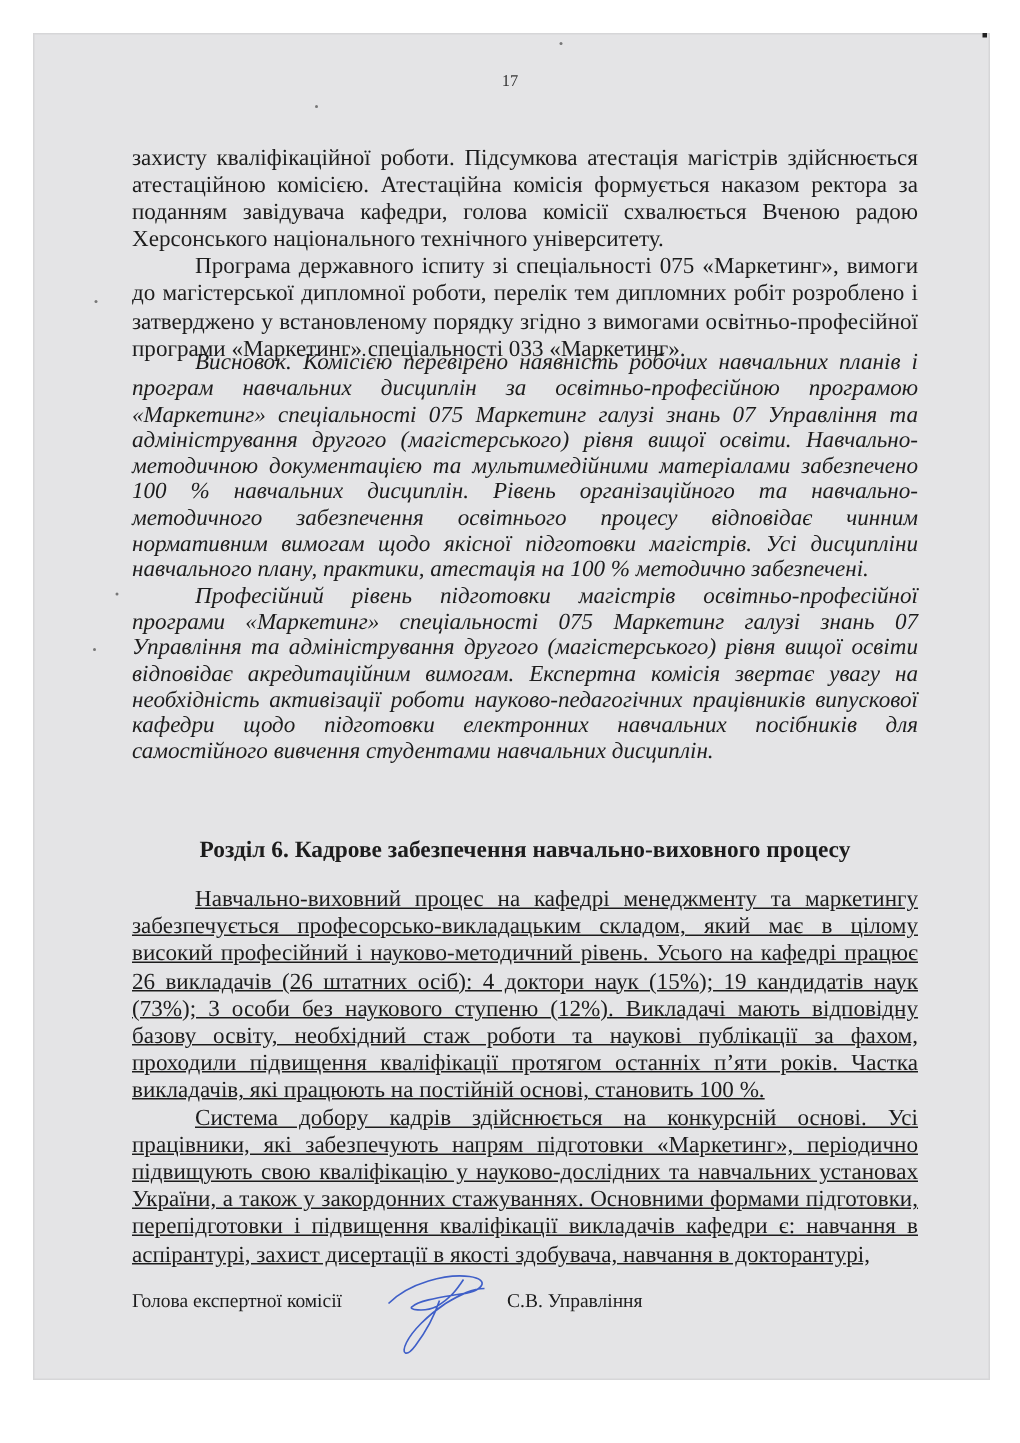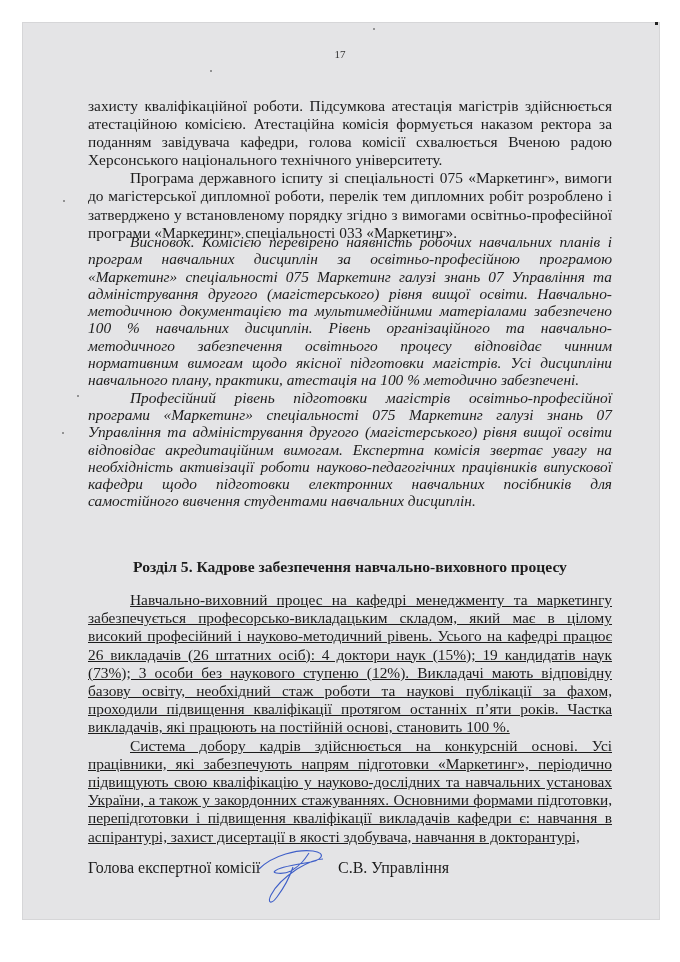--- a/index.html
+++ b/index.html
@@ -25,21 +25,21 @@
     .italic p { font-style: italic; line-height: 17.3px; }
     #block1 { top: 64px; margin-top: 33px; }
     #block2 { top: 233px; }
     #block3 { top: 591px; text-decoration: underline; }
     .heading {
       position: absolute; left: 88px; width: 524px; top: 558px; text-align: center;
       font-family: "Liberation Serif", serif; font-weight: bold; font-size: 15.6px; color: #1c1c1c;
     }
     #block3 p { line-height: 18.2px; }
     .sig-row { position: absolute; top: 859px; left: 88px; width: 524px; height: 20px;
-      font-family: "Liberation Serif", serif; font-size: 16px; color: #1c1c1c; }
+      font-family: "Liberation Serif", serif; font-size: 13px; color: #1c1c1c; }
     .sig-role { position: absolute; left: 0; top: 0; }
     .sig-name { position: absolute; left: 250px; top: 0; }
     .signature { position: absolute; left: 165px; top: -14px; width: 80px; height: 62px; }
     .speck { position: absolute; width: 2px; height: 2px; background: #777; border-radius: 1px; }
   </style>
 </head>
 <body>
 
 <div class="sheet"></div>
 <div class="corner-mark"></div>
@@ -54,21 +54,21 @@
 <div class="text regular" id="block1">
   <p>захисту кваліфікаційної роботи. Підсумкова атестація магістрів здійснюється атестаційною комісією. Атестаційна комісія формується наказом ректора за поданням завідувача кафедри, голова комісії схвалюється Вченою радою Херсонського національного технічного університету.</p>
   <p class="indent">Програма державного іспиту зі спеціальності 075 «Маркетинг», вимоги до магістерської дипломної роботи, перелік тем дипломних робіт розроблено і затверджено у встановленому порядку згідно з вимогами освітньо-професійної програми «Маркетинг» спеціальності 033 «Маркетинг».</p>
 </div>
 
 <div class="text italic" id="block2">
   <p class="indent">Висновок. Комісією перевірено наявність робочих навчальних планів і програм навчальних дисциплін за освітньо-професійною програмою «Маркетинг» спеціальності 075 Маркетинг галузі знань 07 Управління та адміністрування другого (магістерського) рівня вищої освіти. Навчально-методичною документацією та мультимедійними матеріалами забезпечено 100 % навчальних дисциплін. Рівень організаційного та навчально-методичного забезпечення освітнього процесу відповідає чинним нормативним вимогам щодо якісної підготовки магістрів. Усі дисципліни навчального плану, практики, атестація на 100 % методично забезпечені.</p>
   <p class="indent">Професійний рівень підготовки магістрів освітньо-професійної програми «Маркетинг» спеціальності 075 Маркетинг галузі знань 07 Управління та адміністрування другого (магістерського) рівня вищої освіти відповідає акредитаційним вимогам. Експертна комісія звертає увагу на необхідність активізації роботи науково-педагогічних працівників випускової кафедри щодо підготовки електронних навчальних посібників для самостійного вивчення студентами навчальних дисциплін.</p>
 </div>
 
-<div class="heading">Розділ 5. Кадрове забезпечення навчально-виховного процесу</div>
+<div class="heading">Розділ 6. Кадрове забезпечення навчально-виховного процесу</div>
 
 <div class="text regular" id="block3">
   <p class="indent">Навчально-виховний процес на кафедрі менеджменту та маркетингу забезпечується професорсько-викладацьким складом, який має в цілому високий професійний і науково-методичний рівень. Усього на кафедрі працює 26 викладачів (26 штатних осіб): 4 доктори наук (15%); 19 кандидатів наук (73%); 3 особи без наукового ступеню (12%). Викладачі мають відповідну базову освіту, необхідний стаж роботи та наукові публікації за фахом, проходили підвищення кваліфікації протягом останніх п’яти років. Частка викладачів, які працюють на постійній основі, становить 100 %.</p>
   <p class="indent">Система добору кадрів здійснюється на конкурсній основі. Усі працівники, які забезпечують напрям підготовки «Маркетинг», періодично підвищують свою кваліфікацію у науково-дослідних та навчальних установах України, а також у закордонних стажуваннях. Основними формами підготовки, перепідготовки і підвищення кваліфікації викладачів кафедри є: навчання в аспірантурі, захист дисертації в якості здобувача, навчання в докторантурі,</p>
 </div>
 
 <div class="sig-row">
   <span class="sig-role">Голова експертної комісії</span>
   <svg class="signature" viewBox="0 0 80 62">
     <path id="sigpath" fill="none" stroke-width="1.1" d="M6 24 C 20 10, 45 4, 60 6 C 74 8, 70 16, 52 18 C 40 20, 26 22, 22 26 C 18 28, 30 30, 38 26 C 48 20, 52 14, 56 8 M 40 22 C 36 34, 30 44, 24 52 C 18 60, 14 58, 18 50 C 22 42, 32 32, 44 24 C 54 18, 62 14, 70 14" stroke="#3f5fc8"></path>

